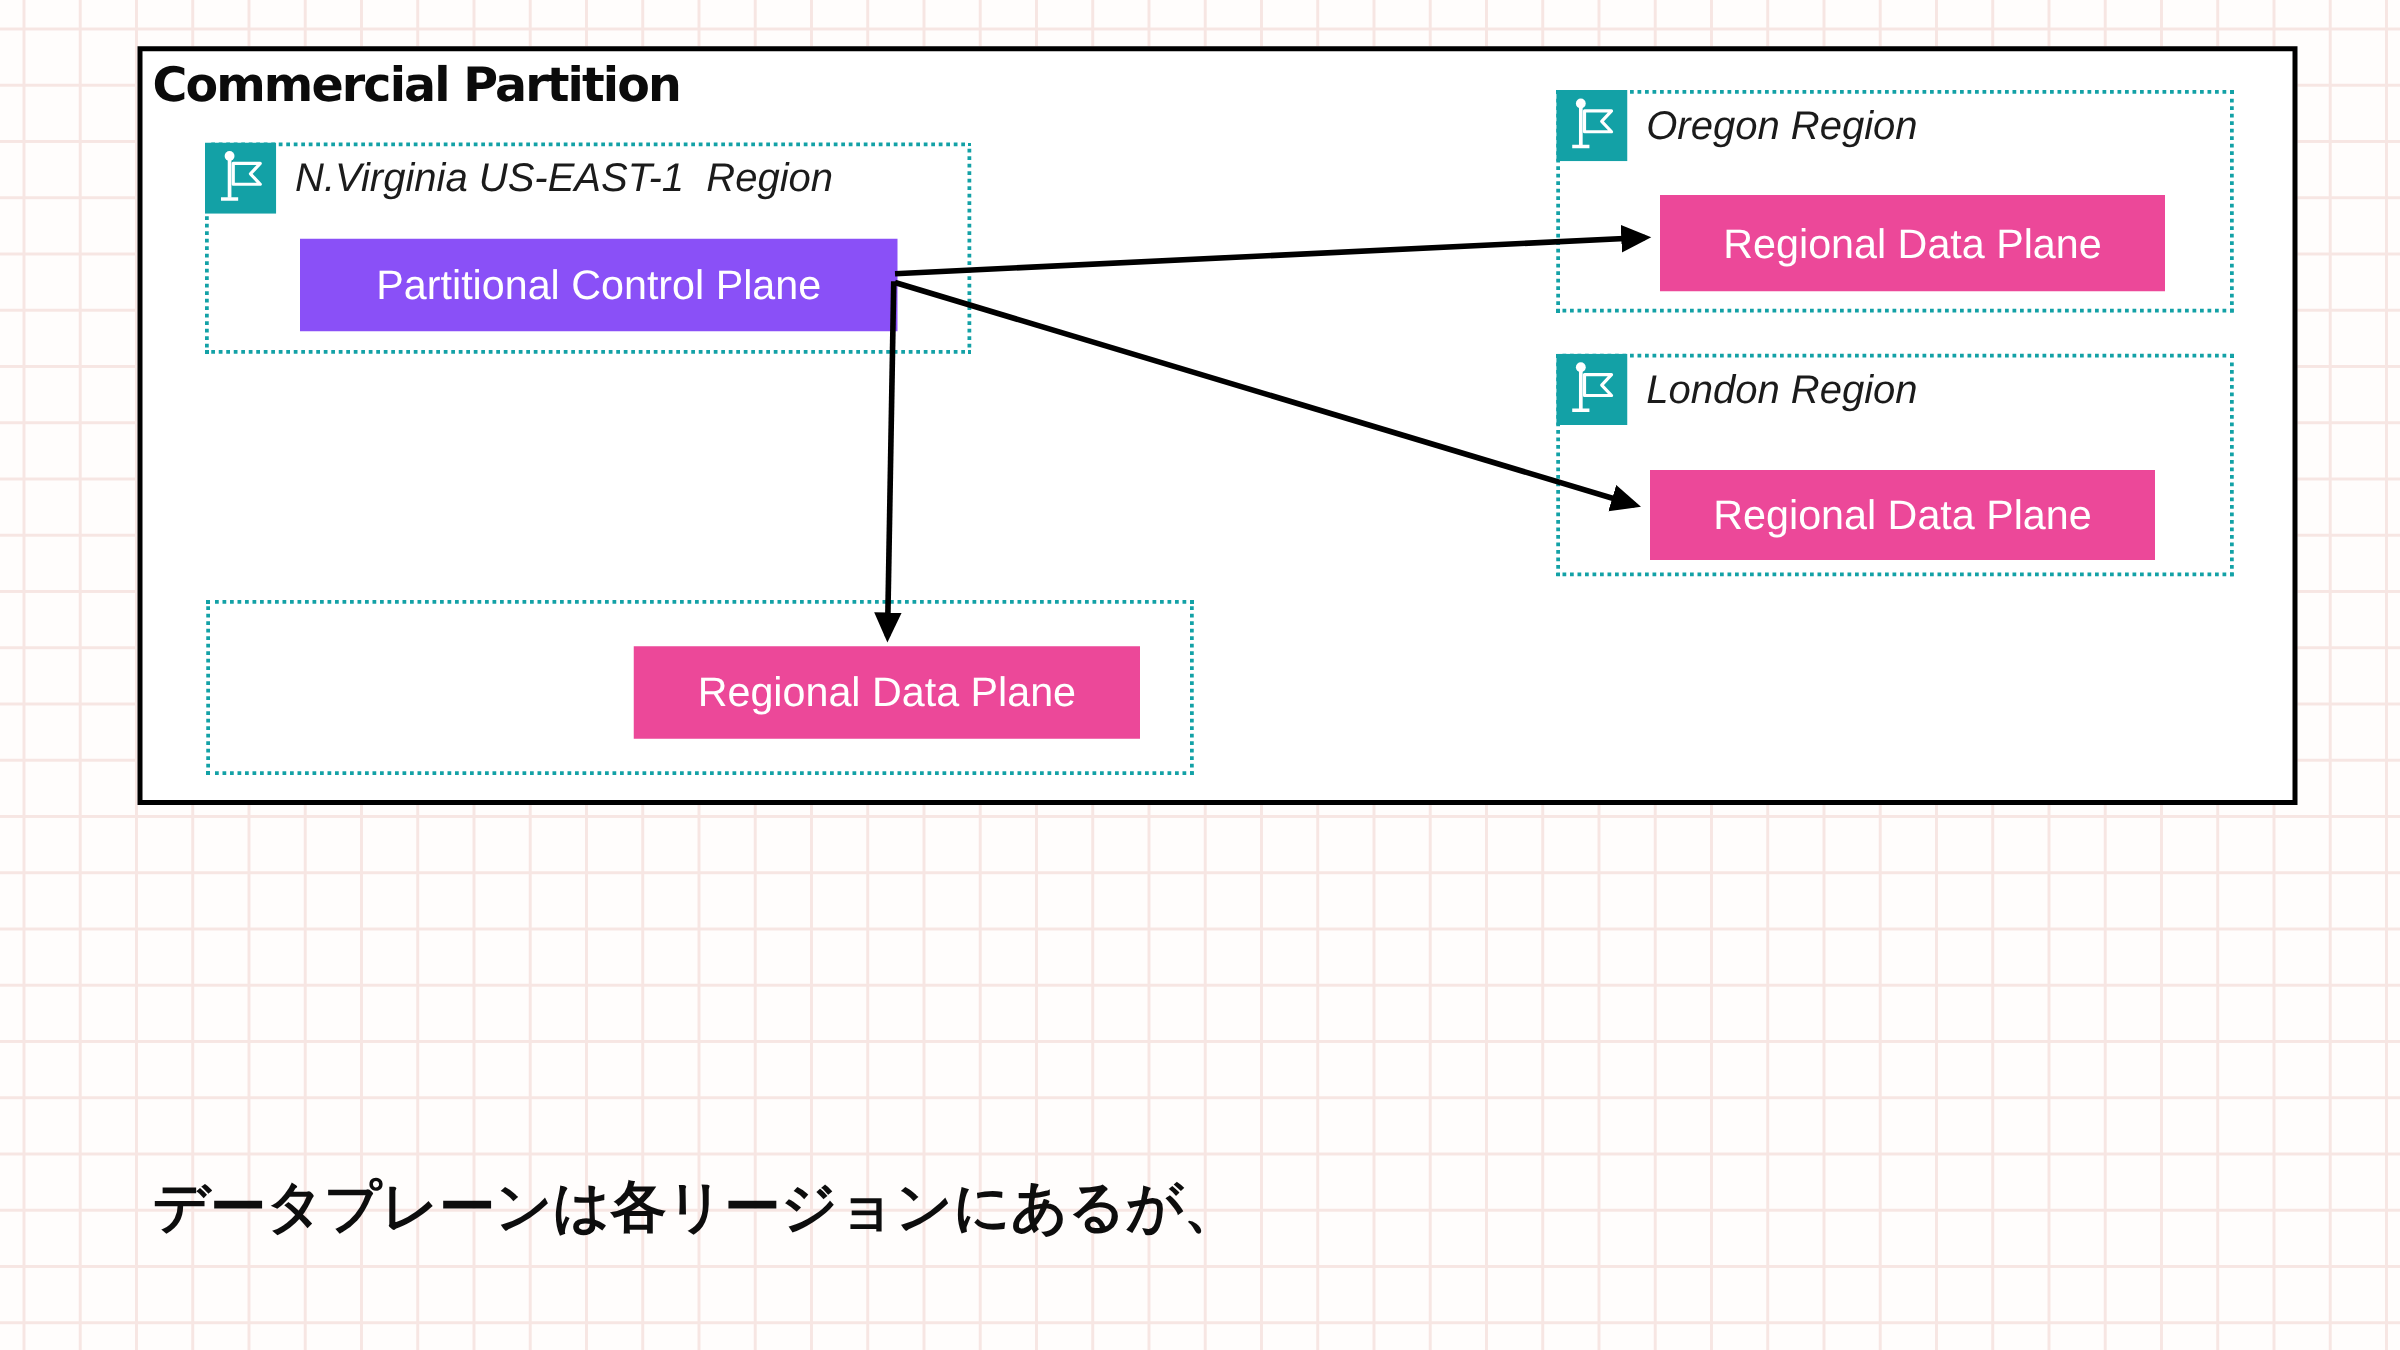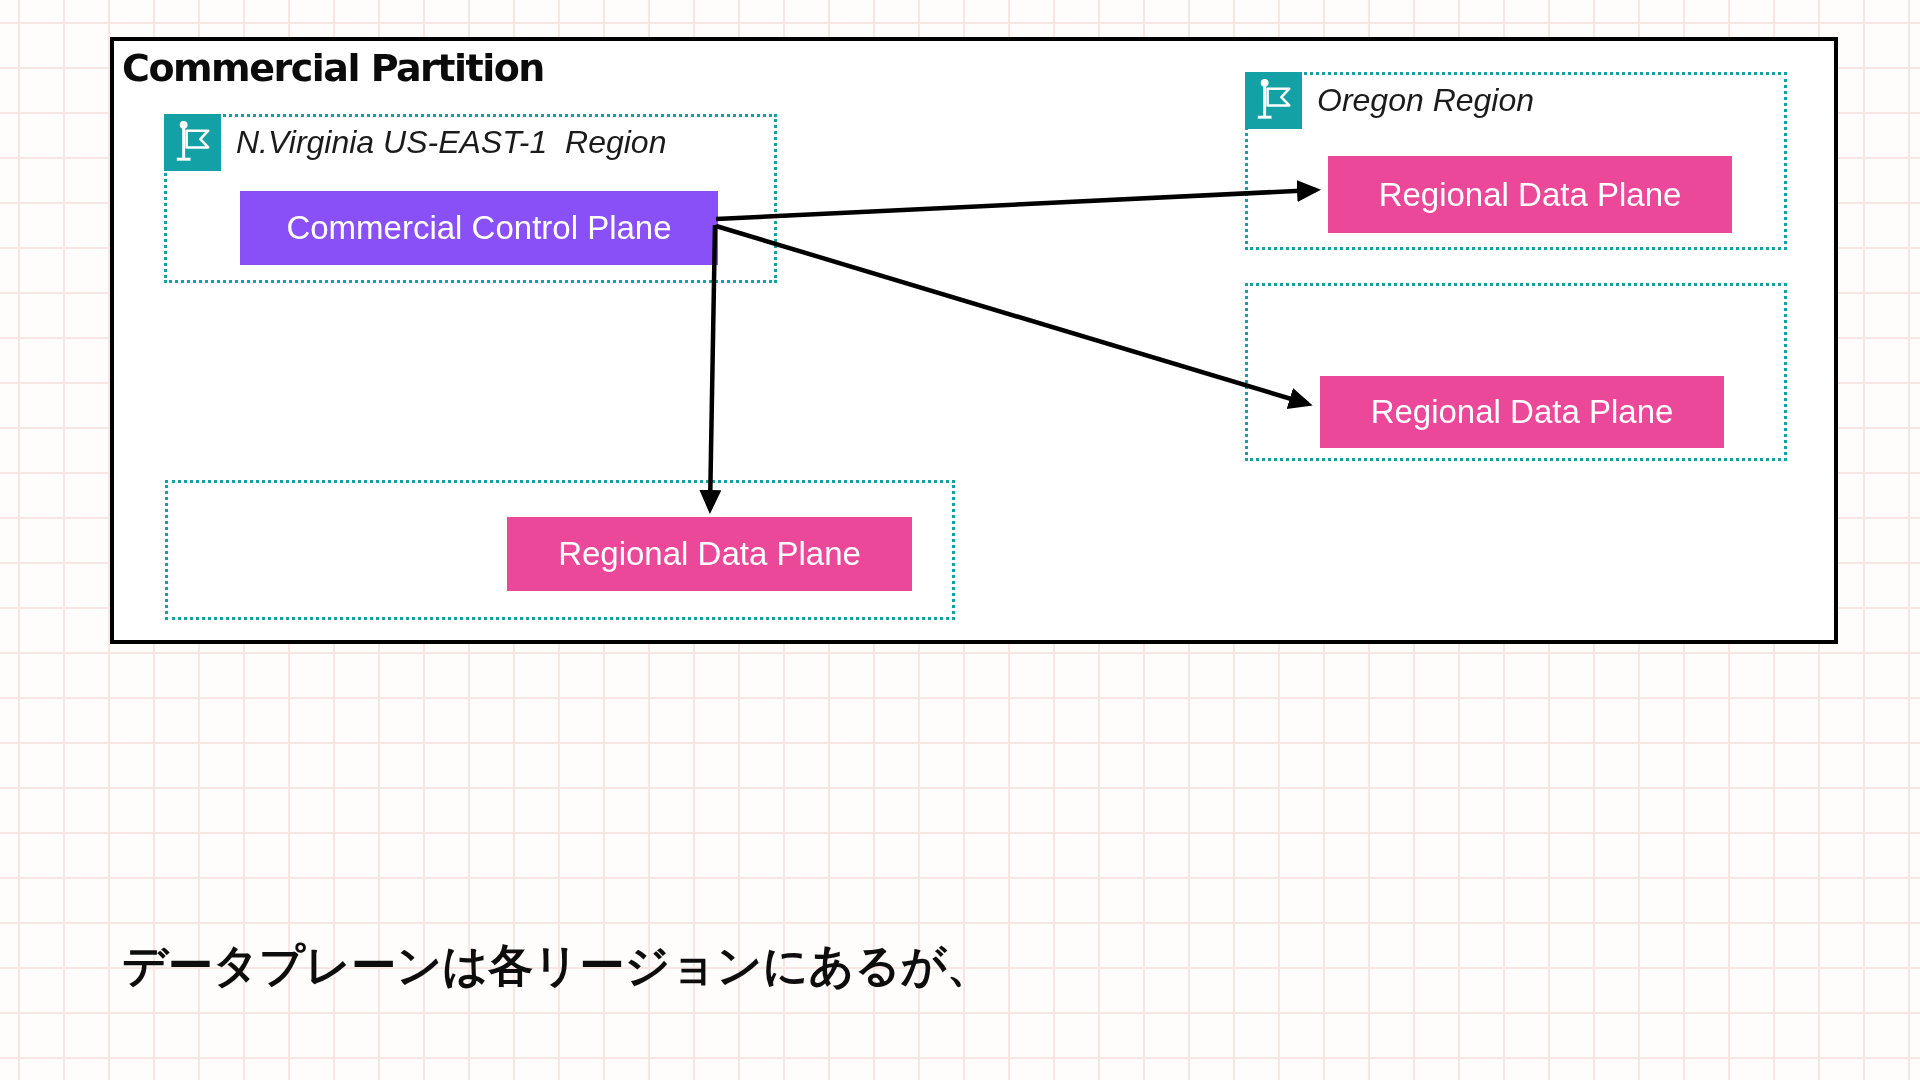--- a/index.html
+++ b/index.html
@@ -84,38 +84,48 @@
     <div class="region-header">
       <svg class="flag" viewBox="0 0 58 58">
         <rect width="58" height="58" fill="#13a1a6"></rect>
         <circle cx="20" cy="11" r="4" fill="#ffffff"></circle>
         <line x1="20" y1="14" x2="20" y2="45" stroke="#ffffff" stroke-width="3"></line>
         <line x1="13" y1="46" x2="27" y2="46" stroke="#ffffff" stroke-width="3"></line>
         <path d="M23 17 H 45 L 37 25.5 L 45 34 H 23 Z" fill="none" stroke="#ffffff" stroke-width="2.6" stroke-linejoin="round"></path>
       </svg>
       <span class="region-label">N.Virginia US-EAST-1  Region</span>
     </div>
-    <div class="plane plane-control plane-nvirginia">Commercial Control Plane</div>
+    <div class="plane plane-control plane-nvirginia">Partitional Control Plane</div>
   </div>
 
   <div class="region region-oregon">
     <div class="region-header">
       <svg class="flag" viewBox="0 0 58 58">
         <rect width="58" height="58" fill="#13a1a6"></rect>
         <circle cx="20" cy="11" r="4" fill="#ffffff"></circle>
         <line x1="20" y1="14" x2="20" y2="45" stroke="#ffffff" stroke-width="3"></line>
         <line x1="13" y1="46" x2="27" y2="46" stroke="#ffffff" stroke-width="3"></line>
         <path d="M23 17 H 45 L 37 25.5 L 45 34 H 23 Z" fill="none" stroke="#ffffff" stroke-width="2.6" stroke-linejoin="round"></path>
       </svg>
       <span class="region-label">Oregon Region</span>
     </div>
     <div class="plane plane-data plane-oregon">Regional Data Plane</div>
   </div>
 
   <div class="region region-london">
+    <div class="region-header">
+      <svg class="flag" viewBox="0 0 58 58">
+        <rect width="58" height="58" fill="#13a1a6"></rect>
+        <circle cx="20" cy="11" r="4" fill="#ffffff"></circle>
+        <line x1="20" y1="14" x2="20" y2="45" stroke="#ffffff" stroke-width="3"></line>
+        <line x1="13" y1="46" x2="27" y2="46" stroke="#ffffff" stroke-width="3"></line>
+        <path d="M23 17 H 45 L 37 25.5 L 45 34 H 23 Z" fill="none" stroke="#ffffff" stroke-width="2.6" stroke-linejoin="round"></path>
+      </svg>
+      <span class="region-label">London Region</span>
+    </div>
     <div class="plane plane-data plane-london">Regional Data Plane</div>
   </div>
 
   <div class="region region-tokyo">
     <div class="plane plane-data plane-tokyo">Regional Data Plane</div>
   </div>
 
   <svg class="arrows" viewBox="0 0 1920 1080">
     <defs>
       <marker id="ah" markerUnits="userSpaceOnUse" markerWidth="26" markerHeight="24" refX="19" refY="11" orient="auto">

